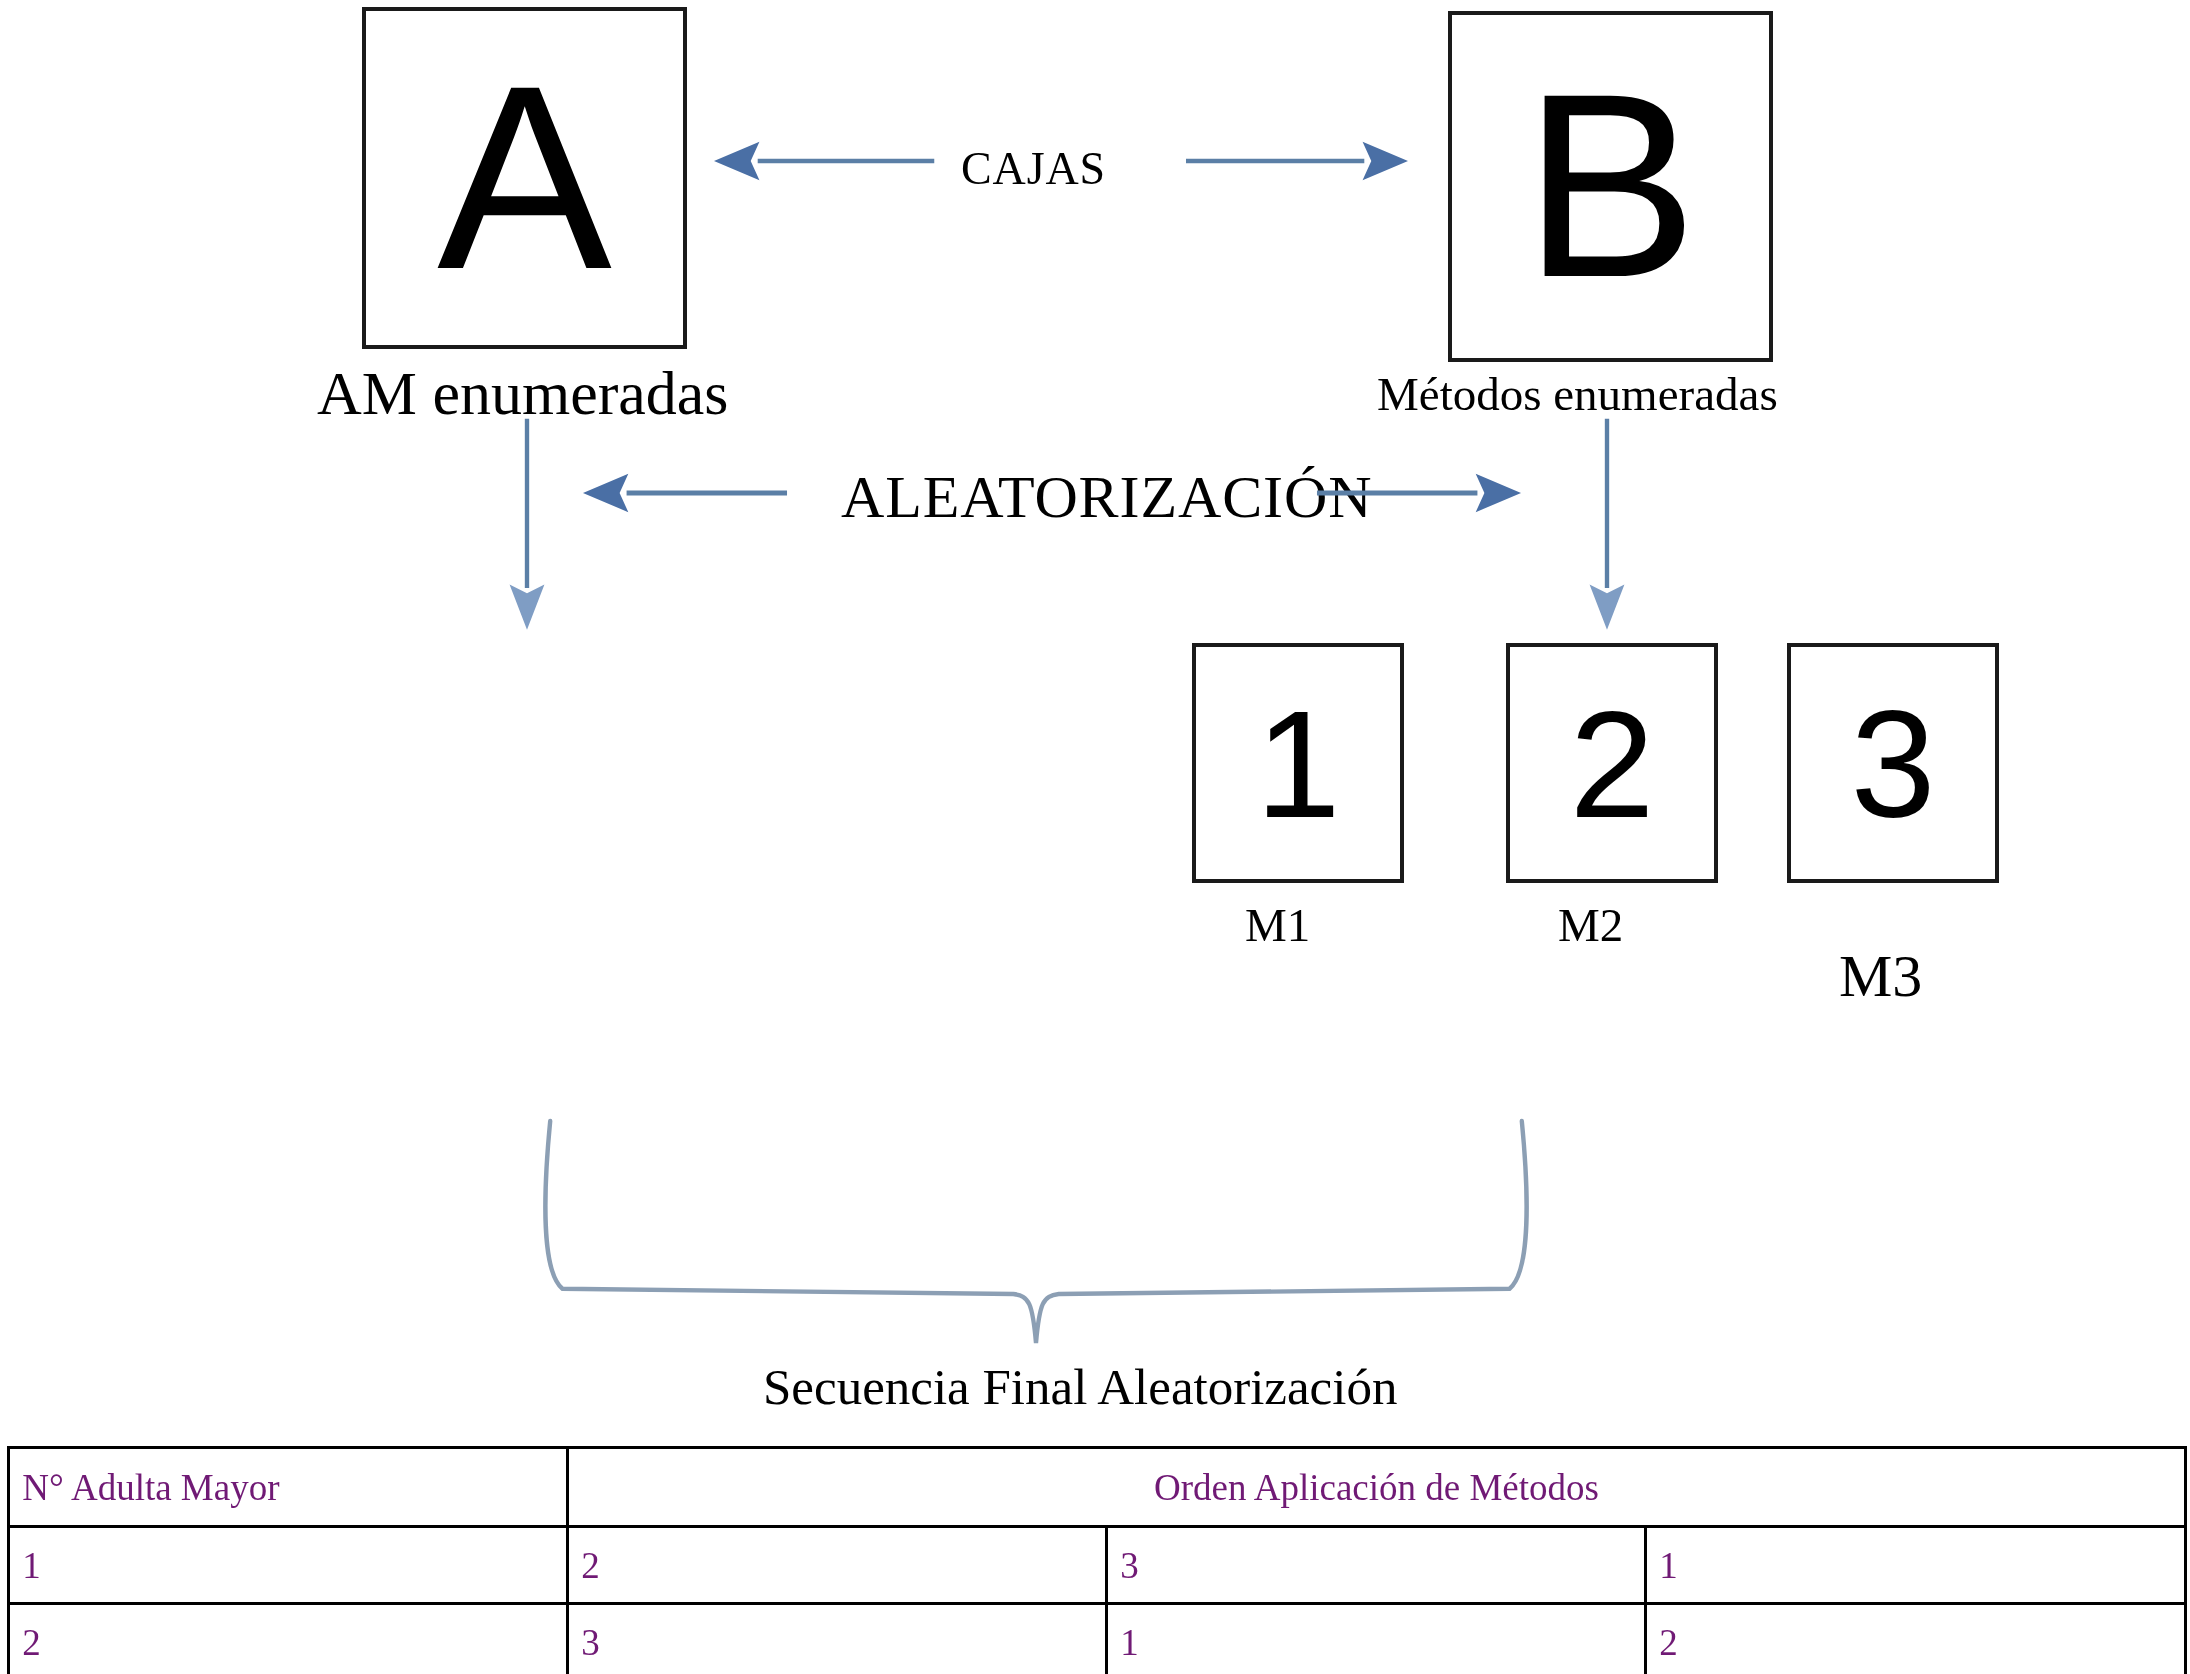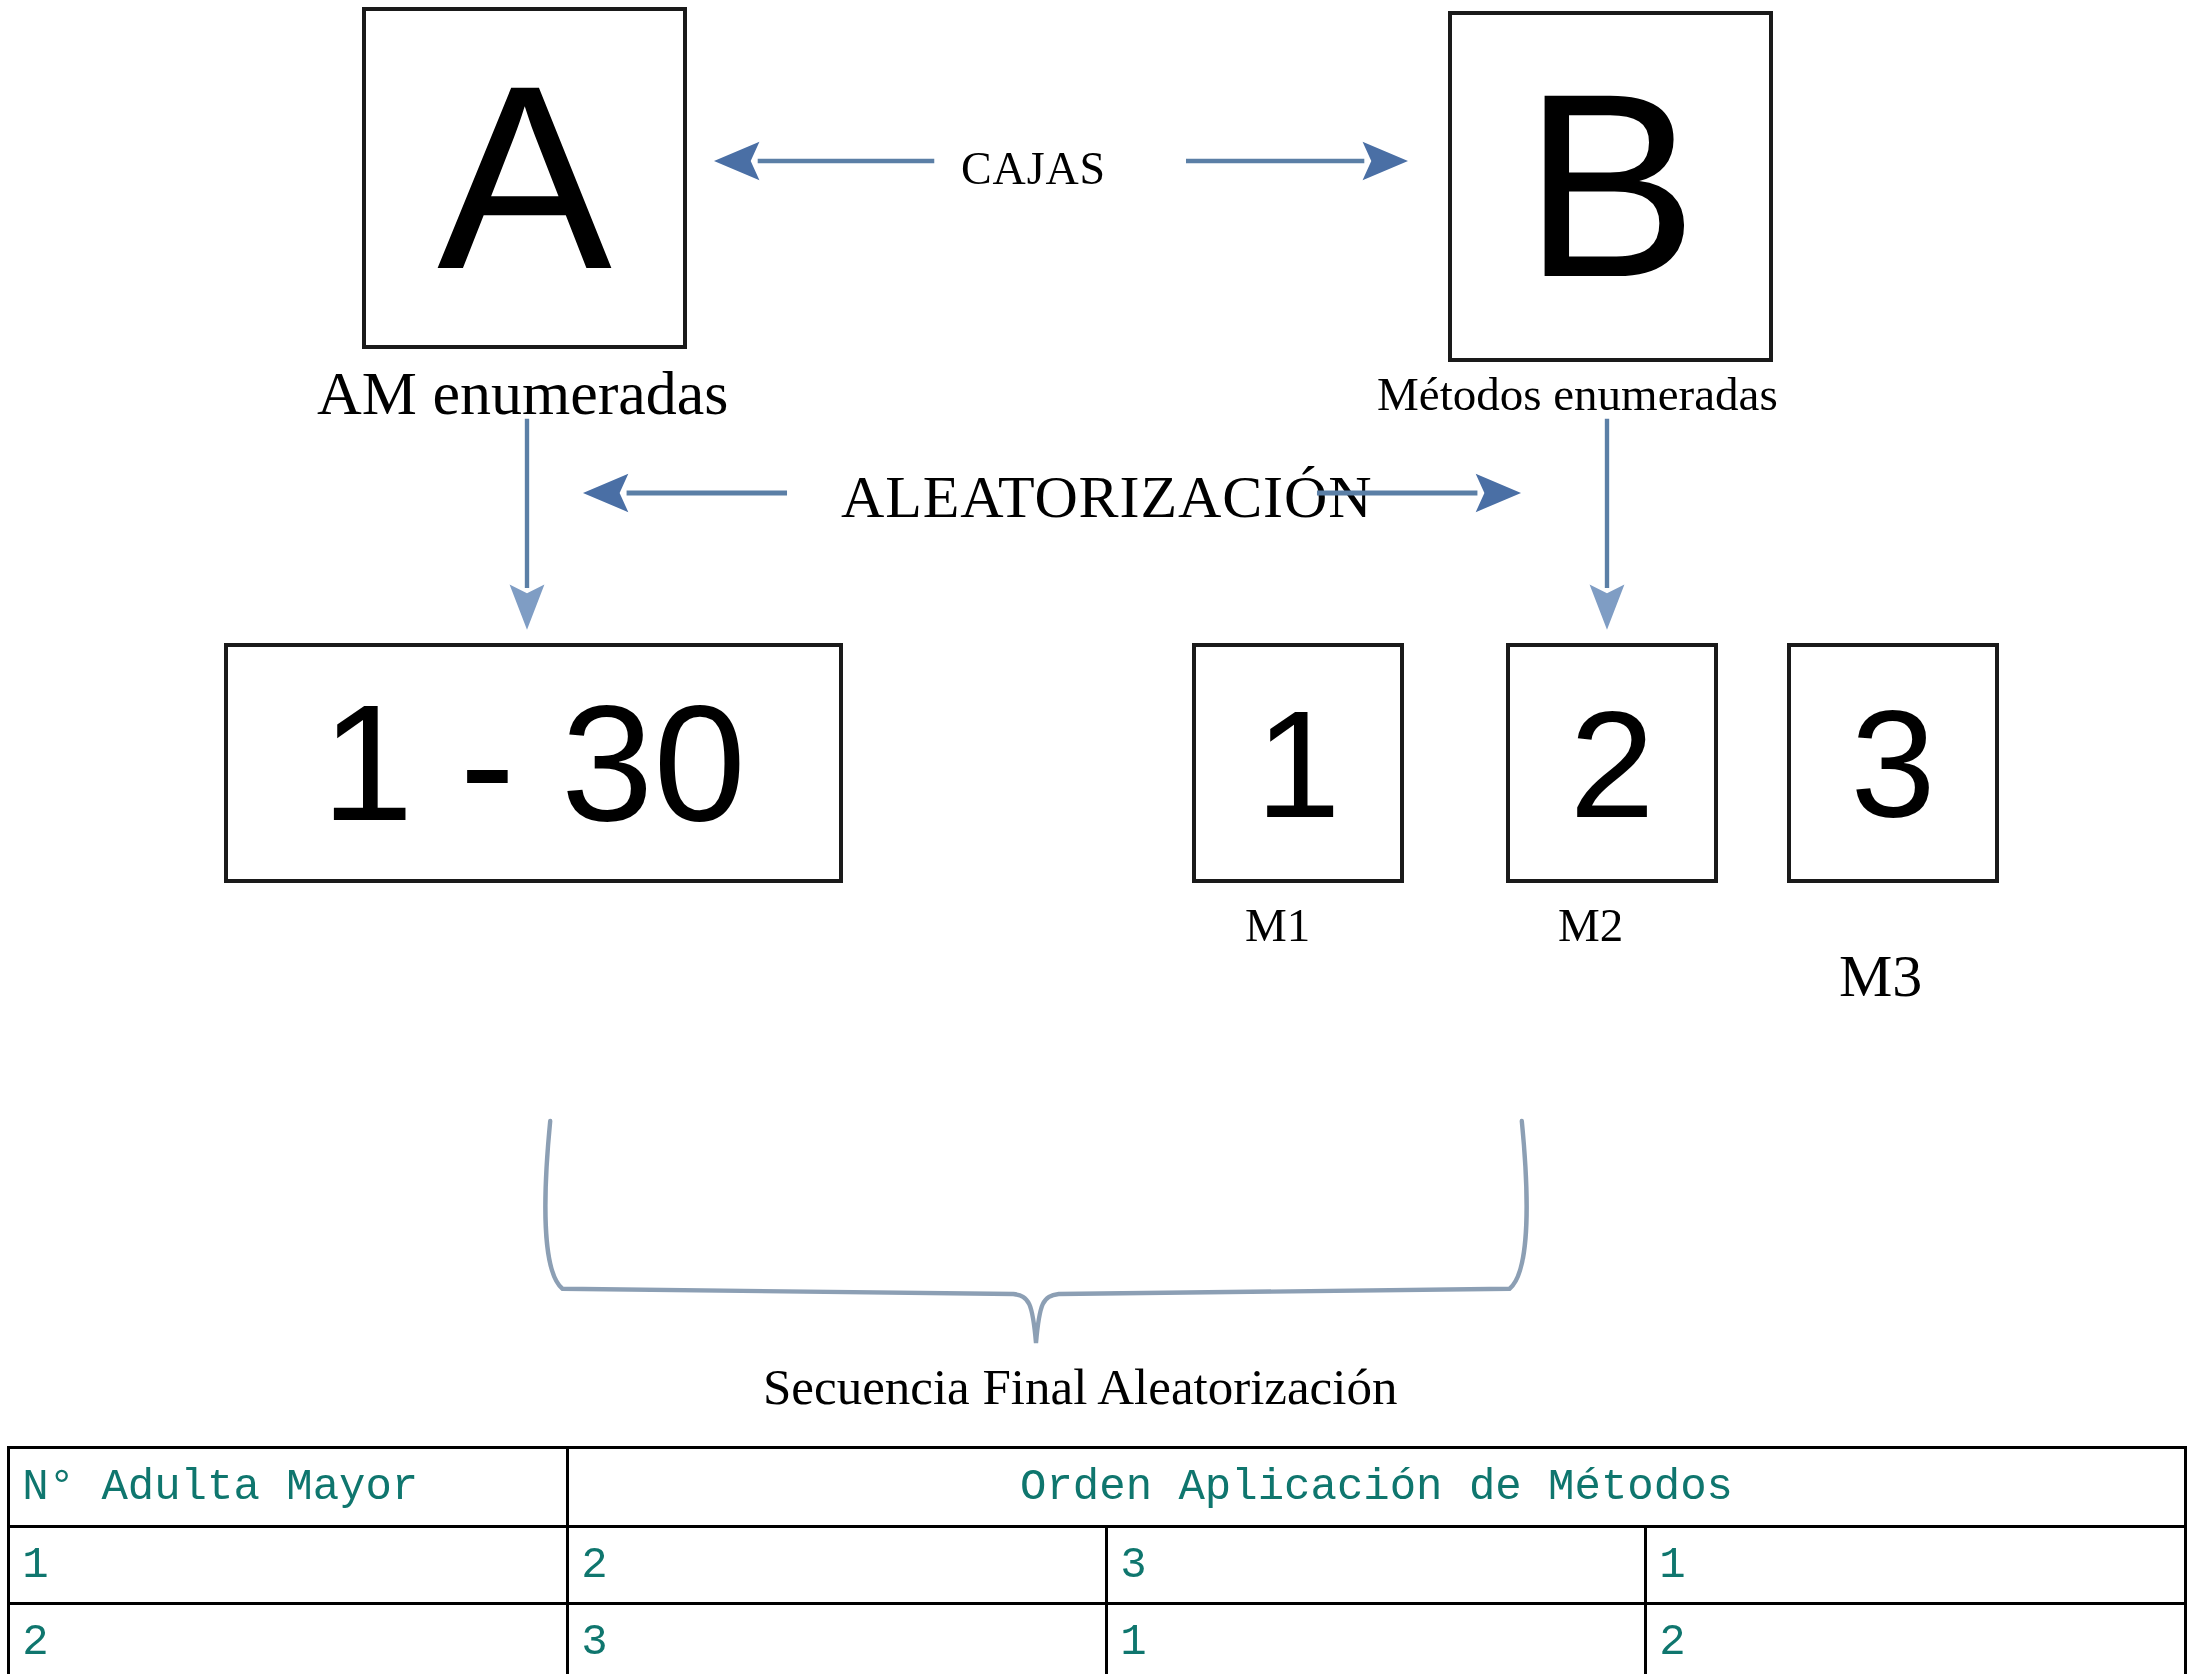--- a/index.html
+++ b/index.html
@@ -33,23 +33,23 @@
   svg{display:block;overflow:visible;}
   
   #result-table{
     position:absolute;
     border-collapse:collapse;
     table-layout:fixed;
   }
   #result-table td,#result-table th{
     border:3.5px solid #000000;
     padding:5.2px 12.2px;
-    font-family:Liberation Mono, monospace;
-    font-size:44px;
-    color:#0f766e;
+    font-family:Liberation Serif, serif;
+    font-size:37px;
+    color:#701a75;
     font-weight:400;
     vertical-align:middle;
     box-sizing:border-box;
   }
   #result-table th{text-align:left;}
   #result-table th.center{text-align:center;}
   #result-table td{text-align:left;}
   .hdr-row th{height:79px;}
   .data-row td{height:77px;}
 </style>
@@ -107,23 +107,20 @@
 
   <div class="caption" style="left:841px;top:463px;font-size:60px;letter-spacing:0.9px;">ALEATORIZACIÓN</div>
 
   <div class="arrowwrap" style="left:1310px;top:472px;">
     <svg width="218" height="42" viewBox="0 0 250 48">
       <line x1="8" y1="24" x2="192" y2="24" stroke="#5b7fa6" stroke-width="6"></line>
       <path d="M 242 24 L 190 2 L 200 24 L 190 46 Z" fill="#4a6fa5"></path>
     </svg>
   </div>
 
-  <div class="box" style="left:224px;top:643px;width:619px;height:240px;">
-    <span class="glyph" style="font-size:166px;">1 - 30</span>
-  </div>
 
   <div class="box" style="left:1192px;top:643px;width:212px;height:240px;">
     <span class="glyph" style="font-size:153px;">1</span>
   </div>
   <div class="caption" style="left:1245px;top:898px;font-size:47px;">M1</div>
 
   <div class="box" style="left:1506px;top:643px;width:212px;height:240px;">
     <span class="glyph" style="font-size:153px;">2</span>
   </div>
   <div class="caption" style="left:1558px;top:898px;font-size:47px;">M2</div>

